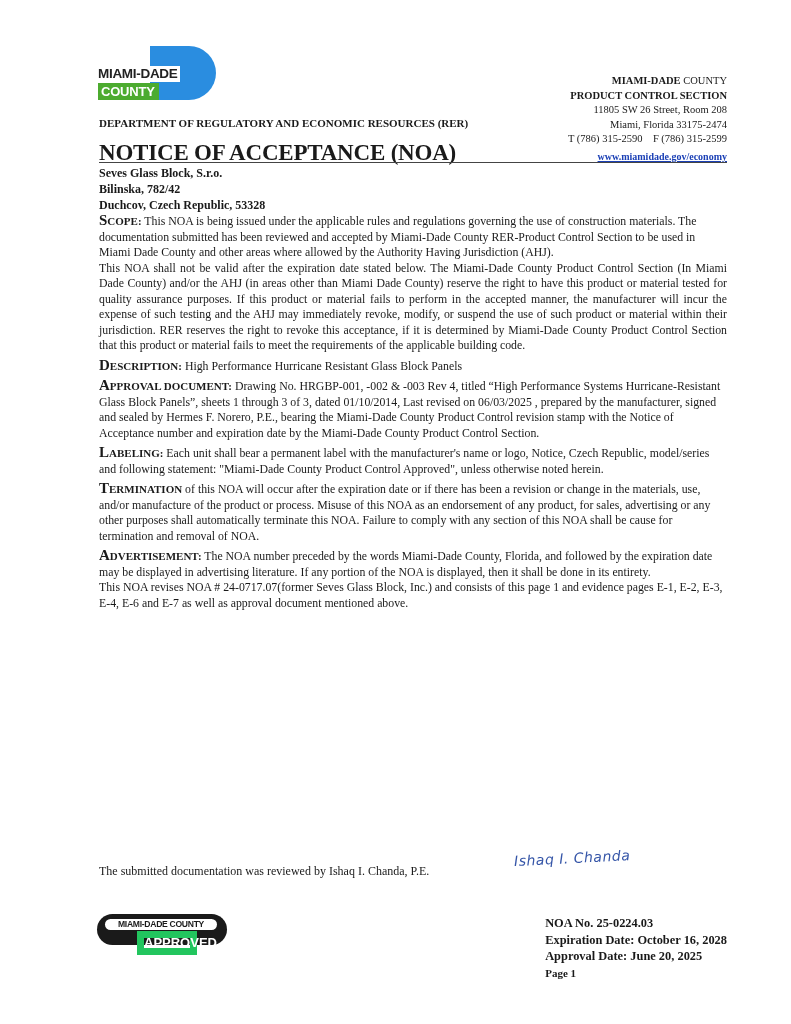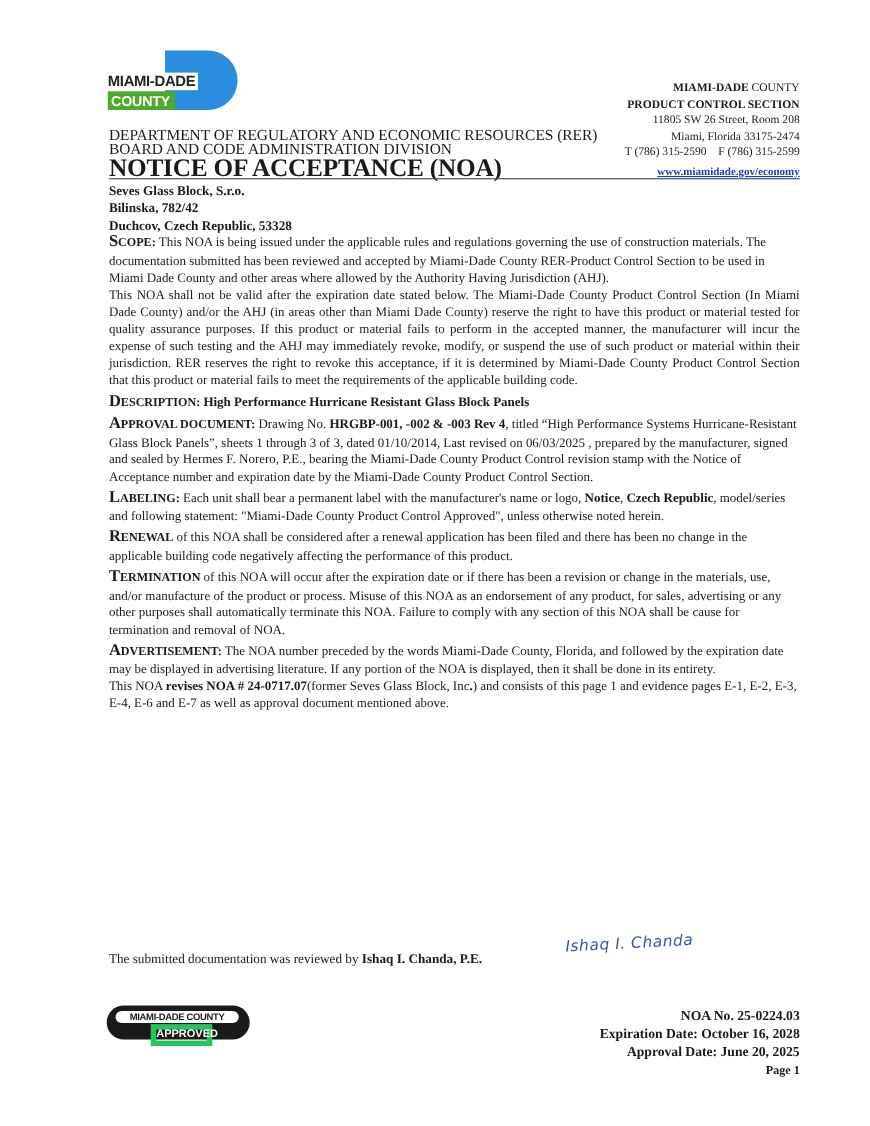--- a/index.html
+++ b/index.html
@@ -18,47 +18,47 @@
               font-size: 13.5px; letter-spacing: -0.3px; color: #222; line-height: 16px; }
   .logo-bottom { position: absolute; left: 0; top: 37px; background: #4cab2f; color: #fff;
               font-family: "Liberation Sans", "DejaVu Sans", sans-serif; font-weight: bold;
               font-size: 13px; line-height: 17px; padding: 0 4px 0 3px; letter-spacing: -0.2px; }
 
   
   .hdr-right { right: 64px; top: 74px; text-align: right; font-size: 10.5px; line-height: 14.6px; }
   .hdr-right .b { font-weight: bold; }
   .hdr-right .url { color: #1a3fb5; text-decoration: underline; font-weight: bold; font-size: 10px; display:block; margin-top: 3px; cursor: pointer; }
 
-  .dept { left: 99px; top: 117px; font-size: 14px; font-weight: normal; line-height: 13px; }
+  .dept { left: 99px; top: 117px; font-size: 11px; font-weight: bold; line-height: 13px; }
   .noa-title { left: 99px; top: 143px; font-size: 23px; line-height: 20px; font-weight: bold; letter-spacing: -0.2px; }
   .rule { left: 99px; top: 162px; width: 628px; height: 0; border-top: 1.5px solid #444; }
 
   .addr { left: 99px; top: 165px; font-size: 12px; font-weight: bold; line-height: 16.2px; }
 
   .body { left: 99px; top: 213px; width: 628px; font-size: 11.8px; line-height: 15.5px; }
   .body p { margin: 0; }
   .body .sec { margin-top: 4px; }
   .body .justify { text-align: justify; }
   .sc-big { font-size: 15px; font-weight: bold; }
   .sc-small { font-size: 11px; font-weight: bold; text-transform: uppercase; }
-  .bold { font-weight: bold; }
+  .bold { font-weight: normal; }
 
   .reviewed { left: 99px; top: 864px; font-size: 12px; }
   .signature { left: 514px; top: 850px; font-family: "DejaVu Sans", sans-serif; font-style: italic;
                color: #3656a8; font-size: 14px; letter-spacing: 0.5px; transform: rotate(-3deg); }
 
   .badge { left: 97px; top: 914px; width: 130px; height: 31px; background: #1a1a1a; border-radius: 16px; }
   .badge-top { position: absolute; left: 8px; top: 5px; width: 112px; height: 11px; background: #fff;
                border-radius: 6px; color: #1a1a1a; font-family: "Liberation Sans", "DejaVu Sans", sans-serif;
                font-weight: bold; font-size: 8.6px; line-height: 11px; text-align: center; letter-spacing: -0.3px; }
-  .badge-bottom { position: absolute; left: 40px; top: 17px; width: 46px; height: 10px; border: 5px solid #22c55e;
+  .badge-bottom { position: absolute; left: 40px; top: 17px; width: 46px; height: 10px; border: 7px solid #22c55e;
                color: #fff; font-family: "Liberation Sans", "DejaVu Sans", sans-serif; font-weight: bold;
-               font-size: 10px; line-height: 10px; text-align: right; }
+               font-size: 13px; line-height: 10px; text-align: right; }
 
-  .footer-right { right: 64px; top: 915px; text-align: right; font-weight: bold; font-size: 12.4px; line-height: 16.5px; }
+  .footer-right { right: 64px; top: 915px; font-weight: bold; font-size: 12.4px; line-height: 16.5px; }
   .footer-right .page { font-size: 11px; }
 </style>
 </head>
 <body>
 
 <div class="abs logo">
   <div class="logo-d"></div>
   <div class="logo-top">MIAMI-DADE</div>
   <div class="logo-bottom">COUNTY</div>
 </div>
@@ -67,21 +67,20 @@
   <div><span class="b">MIAMI-DADE</span><span> COUNTY</span></div>
   <div class="b">PRODUCT CONTROL SECTION</div>
   <div>11805 SW 26 Street, Room 208</div>
   <div>Miami, Florida 33175-2474</div>
   <div><span>T (786) 315-2590</span>&nbsp;&nbsp;&nbsp;&nbsp;<span>F (786) 315-2599</span></div>
   <span class="url">www.miamidade.gov/economy</span>
 </div>
 
 <div class="abs dept">
   <div>DEPARTMENT OF REGULATORY AND ECONOMIC RESOURCES (RER)</div>
-  <div>BOARD AND CODE ADMINISTRATION DIVISION</div>
 </div>
 
 <div class="abs noa-title">NOTICE OF ACCEPTANCE (NOA)</div>
 <div class="abs rule"></div>
 
 <div class="abs addr">
   <div>Seves Glass Block, S.r.o.</div>
   <div>Bilinska, 782/42</div>
   <div>Duchcov, Czech Republic, 53328</div>
 </div>
@@ -90,21 +89,20 @@
   <p><span class="sc-big">S</span><span class="sc-small">cope:</span><span> This NOA is being issued under the applicable rules and regulations governing the use of construction materials. The documentation submitted has been reviewed and accepted by Miami-Dade County RER-Product Control Section to be used in Miami Dade County and other areas where allowed by the Authority Having Jurisdiction (AHJ).</span></p>
   <p class="justify">This NOA shall not be valid after the expiration date stated below. The Miami-Dade County Product Control Section (In Miami Dade County) and/or the AHJ (in areas other than Miami Dade County) reserve the right to have this product or material tested for quality assurance purposes. If this product or material fails to perform in the accepted manner, the manufacturer will incur the expense of such testing and the AHJ may immediately revoke, modify, or suspend the use of such product or material within their jurisdiction.  RER reserves the right to revoke this acceptance, if it is determined by Miami-Dade County Product Control Section that this product or material fails to meet the requirements of the applicable building code.</p>
 
   <p class="sec"><span class="sc-big">D</span><span class="sc-small">ESCRIPTION:</span><span class="bold"> High Performance Hurricane Resistant Glass Block Panels</span></p>
 
   <p class="sec"><span class="sc-big">A</span><span class="sc-small">PPROVAL DOCUMENT:</span><span> Drawing No. </span><span class="bold">HRGBP-001, -002 &amp; -003 Rev 4</span><span>, titled “High Performance Systems Hurricane-Resistant Glass Block Panels”, sheets 1 through 3 of 3, dated 01/10/2014, Last revised on 06/03/2025 , prepared by the manufacturer, signed and sealed by Hermes F. Norero, P.E., bearing the Miami-Dade County Product Control revision stamp with the Notice of Acceptance number and expiration date by the Miami-Dade County Product Control Section.</span></p>
 
 
   <p class="sec"><span class="sc-big">L</span><span class="sc-small">ABELING:</span><span> Each unit shall bear a permanent label with the manufacturer's name or logo, </span><span class="bold">Notice</span><span>, </span><span class="bold">Czech Republic</span><span>, model/series and following statement: "Miami-Dade County Product Control Approved", unless otherwise noted herein.</span></p>
 
-  <p class="sec"><span class="sc-big">R</span><span class="sc-small">ENEWAL</span><span> of this NOA shall be considered after a renewal application has been filed and there has been no change in the applicable building code negatively affecting the performance of this product.</span></p>
 
   <p class="sec"><span class="sc-big">T</span><span class="sc-small">ERMINATION</span><span> of this NOA will occur after the expiration date or if there has been a revision or change in the materials, use, and/or manufacture of the product or process. Misuse of this NOA as an endorsement of any product, for sales, advertising or any other purposes shall automatically terminate this NOA. Failure to comply with any section of this NOA shall be cause for termination and removal of NOA.</span></p>
 
   <p class="sec"><span class="sc-big">A</span><span class="sc-small">DVERTISEMENT:</span><span> The NOA number preceded by the words Miami-Dade County, Florida, and followed by the expiration date may be displayed in advertising literature.  If any portion of the NOA is displayed, then it shall be done in its entirety.</span></p>
 
   <p><span>This NOA </span><span class="bold">revises NOA # 24-0717.07</span><span>(former Seves Glass Block, Inc</span><span class="bold">.</span><span>)  and consists of this page 1 and evidence pages E-1, E-2, E-3, E-4, E-6 and E-7 as well as approval document mentioned above.</span></p>
 </div>
 
 <div class="abs reviewed"><span>The submitted documentation was reviewed by </span><span class="bold">Ishaq I. Chanda, P.E.</span></div>
 <div class="abs signature">Ishaq I. Chanda</div>

